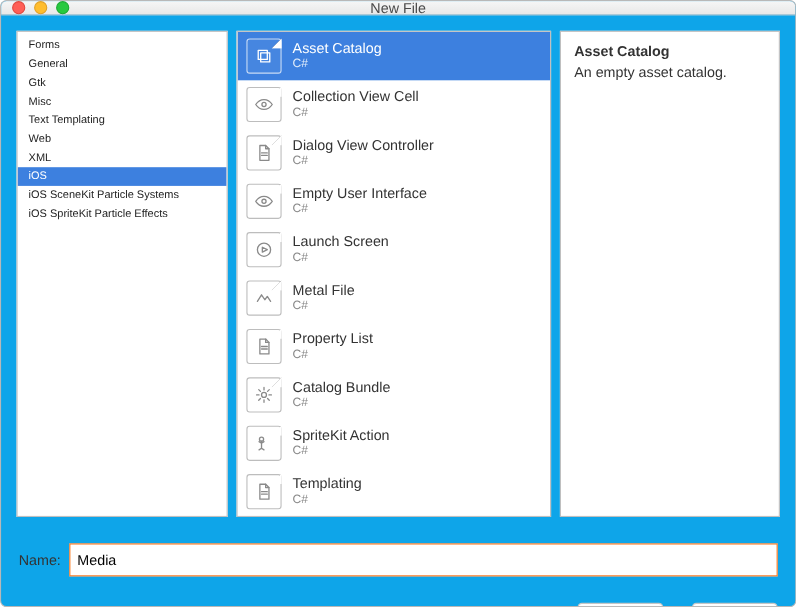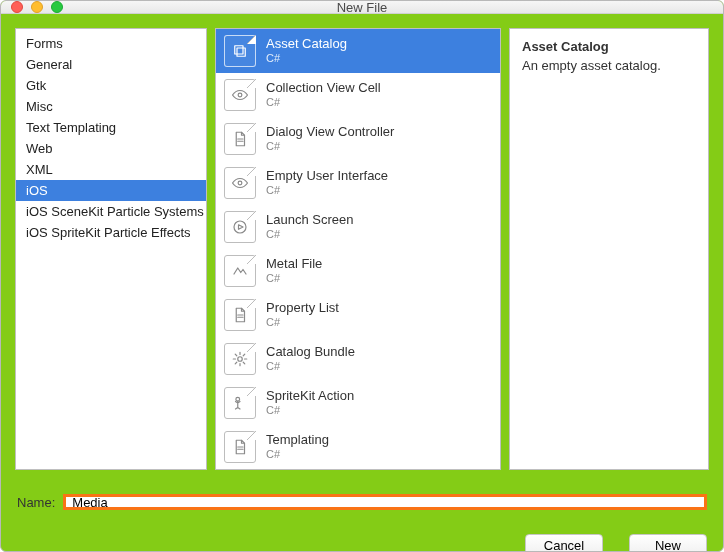--- a/index.html
+++ b/index.html
@@ -8,21 +8,21 @@
     width: 724px;
     height: 552px;
     font-family: -apple-system, "Helvetica Neue", Arial, sans-serif;
     font-size: 13px;
     background: #fff;
     color: #333;
   }
   .window {
     width: 724px;
     height: 552px;
-    background: #84cc16;
+    background: #0ea5e9;
     border: 1px solid #b8b8b8;
     border-radius: 6px;
     overflow: hidden;
     display: flex;
     flex-direction: column;
   }
   .titlebar {
     height: 22px;
     background: linear-gradient(#f6f6f6, #e8e8e8);
     border-bottom: 1px solid #d0d0d0;
@@ -58,21 +58,21 @@
     background: #fff;
     border: 1px solid #bfbfbf;
     overflow: hidden;
   }
   .pane.categories { width: 192px; }
   .pane.templates  { flex: 1; display: flex; flex-direction: column; }
   .pane.details    { width: 200px; padding: 10px 12px; }
   .cat-list { list-style: none; margin: 0; padding: 4px 0; }
   .cat-item {
     padding: 3px 10px;
-    font-size: 13px;
+    font-size: 10px;
     color: #222;
     cursor: default;
     white-space: nowrap;
   }
   .cat-item.selected {
     background: #3d80df;
     color: #fff;
   }
   .tpl-list {
     list-style: none; margin: 0; padding: 0;
@@ -119,22 +119,22 @@
   .details-desc  { font-size: 13px; color: #333; }
   .name-row {
     display: flex;
     align-items: center;
     gap: 8px;
     padding: 12px 2px;
   }
   .name-label { font-size: 13px; color: #333; }
   .name-input {
     flex: 1;
-    height: 16px;
-    border: 3px solid #f97316;
+    height: 30px;
+    border: 1px solid #f97316;
     background: #fff;
     padding: 0 6px;
     font-size: 13px;
     outline: none;
   }
   .footer {
     display: flex;
     justify-content: flex-end;
     gap: 26px;
     padding: 0 2px 2px 2px;

